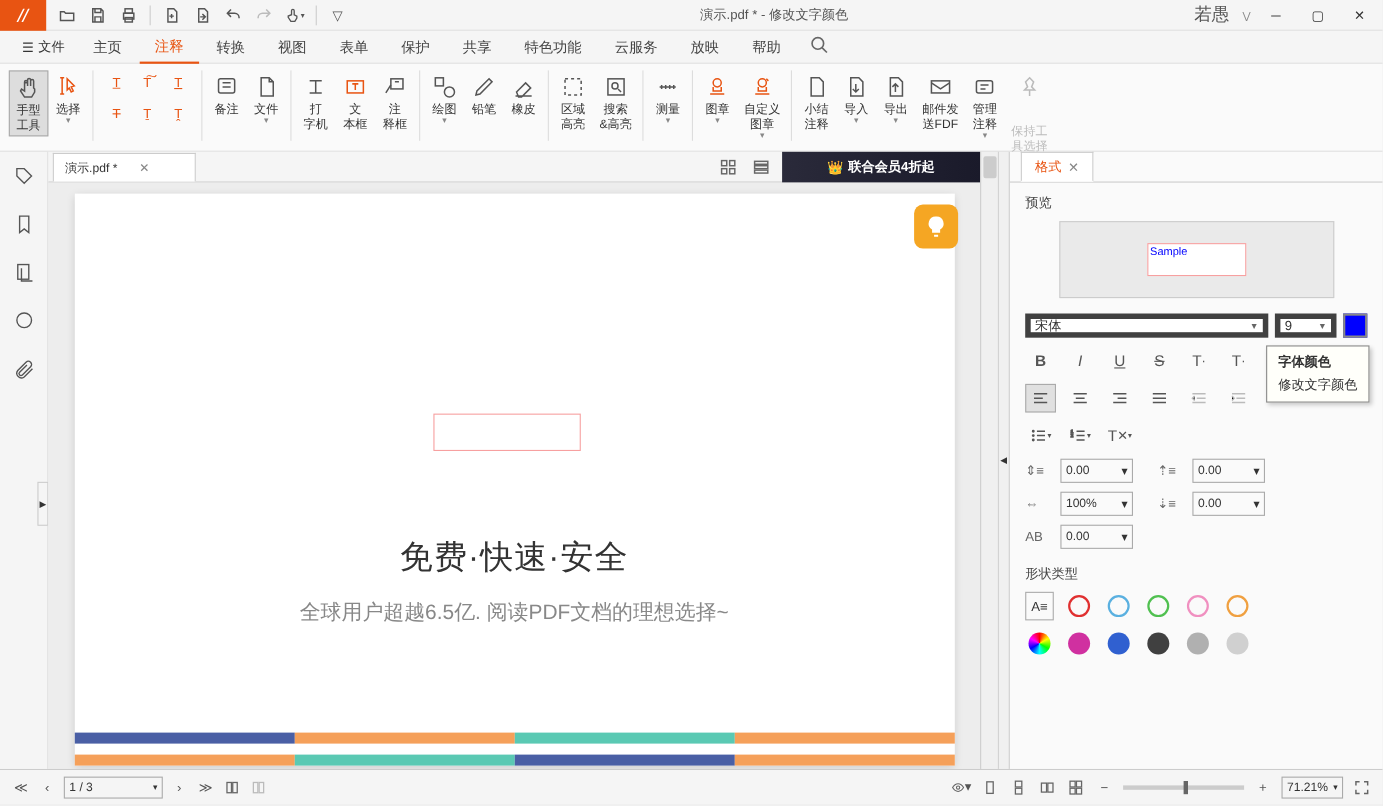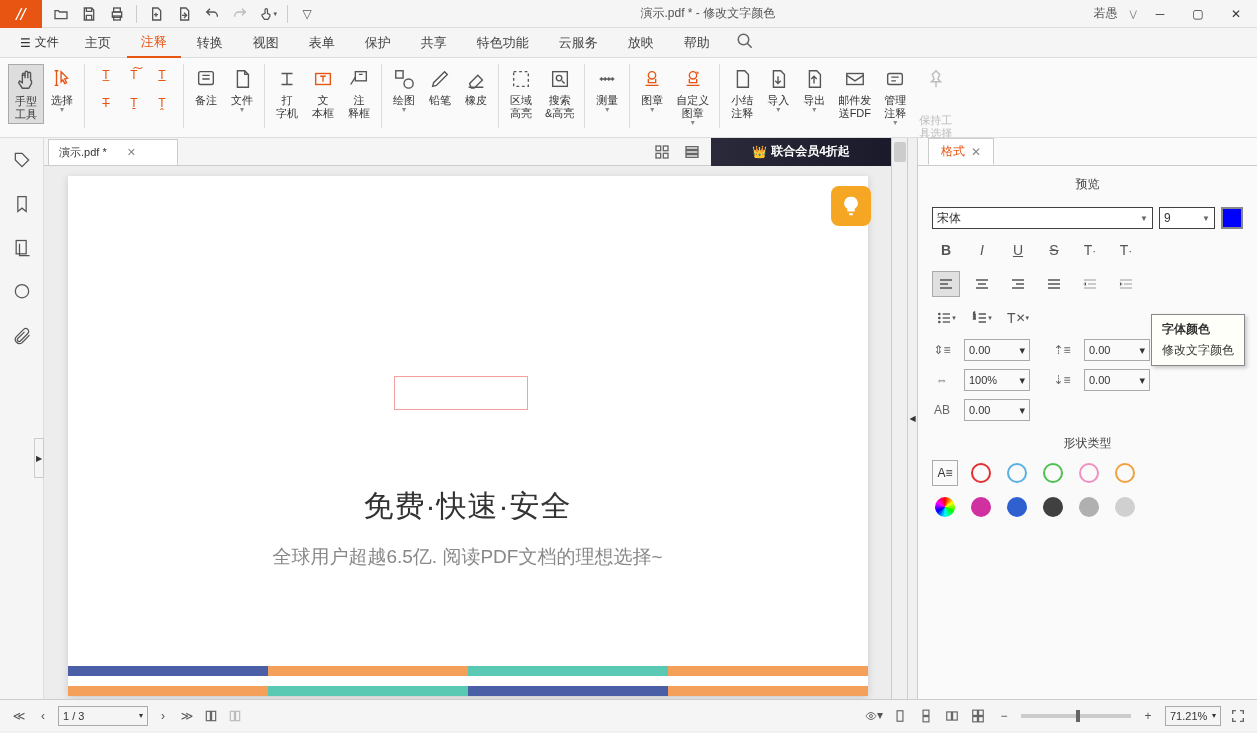--- a/index.html
+++ b/index.html
@@ -8,21 +8,21 @@
 
 .titlebar { height: 28px; background: #f5f5f5; display: flex; align-items: center; border-bottom: 1px solid #ddd; }
 .app-logo { width: 42px; height: 28px; background: #e85412; display: flex; align-items: center; justify-content: center; }
 .app-logo svg { width: 18px; height: 18px; fill: #fff; }
 .qat { display: flex; align-items: center; gap: 10px; padding: 0 10px; }
 .qat-icon { width: 18px; height: 18px; display: flex; align-items: center; justify-content: center; cursor: pointer; color: #555; }
 .qat-sep { width: 1px; height: 18px; background: #ccc; }
 .title-center { flex: 1; text-align: center; font-size: 12px; color: #555; }
 .title-right { display: flex; align-items: center; gap: 8px; padding-right: 6px; }
 .win-btn { width: 30px; height: 28px; display: flex; align-items: center; justify-content: center; cursor: pointer; }
-.user-name { font-size: 12px; color: #555; padding: 0 4px; }
+.user-name { font-size: 16px; color: #555; padding: 0 4px; }
 
 
 .menubar { height: 30px; background: #f5f5f5; display: flex; align-items: center; padding-left: 10px; gap: 2px; border-bottom: 1px solid #ddd; }
 .menu-file { display: flex; align-items: center; gap: 4px; padding: 0 10px; cursor: pointer; }
 .menu-tab { padding: 0 14px; height: 30px; display: flex; align-items: center; cursor: pointer; font-size: 13px; color: #444; }
 .menu-tab.active { color: #e85412; border-bottom: 2px solid #e85412; font-weight: 500; }
 .search-icon { margin-left: 10px; cursor: pointer; }
 
 
 .ribbon { height: 80px; background: #fafafa; display: flex; align-items: flex-start; padding: 6px 8px 0 8px; border-bottom: 1px solid #ddd; }
@@ -61,28 +61,28 @@
 .strip1 { bottom: 20px; }
 .strip2 { bottom: 0; }
 .bulb-btn { position: absolute; right: 20px; top: 20px; width: 40px; height: 40px; background: #f5a623; border-radius: 8px; display: flex; align-items: center; justify-content: center; cursor: pointer; }
 .vscroll { width: 16px; background: #f0f0f0; border-left: 1px solid #ccc; position: relative; }
 .vscroll-thumb { position: absolute; left: 2px; top: 4px; width: 12px; height: 20px; background: #ccc; border-radius: 2px; }
 
 
 .right-panel { width: 340px; background: #fafafa; border-left: 1px solid #ccc; display: flex; flex-direction: column; position: relative; }
 .right-tabs { height: 28px; border-bottom: 1px solid #ccc; display: flex; align-items: flex-end; padding-left: 10px; }
 .right-tab { padding: 4px 12px; border: 1px solid #ccc; background: #fff; font-size: 12px; color: #e85412; border-bottom: 1px solid #fff; display: flex; align-items: center; gap: 6px; }
-.right-body { flex: 1; overflow-y: auto; padding: 10px 14px; text-align: center; }
+.right-body { flex: 1; overflow-y: auto; padding: 10px 14px; }
 .right-body::-webkit-scrollbar { width: 14px; }
 .panel-section { margin-bottom: 14px; }
 .panel-section-title { font-size: 12px; color: #444; margin-bottom: 8px; }
 .preview-box { width: 250px; height: 70px; background: #eaeaea; border: 1px solid #ccc; display: flex; align-items: center; justify-content: center; margin: 0 auto; }
 .preview-inner { width: 90px; height: 30px; border: 1px solid #f7a0a0; background: #fff; font-size: 10px; color: #0000ff; padding: 2px; }
 .field-row { display: flex; gap: 6px; align-items: center; margin-bottom: 8px; }
-.combo { height: 22px; border: 1px solid #404040; background: #fff; font-size: 12px; padding: 0 4px; display: flex; align-items: center; justify-content: space-between; }
+.combo { height: 22px; border: 5px solid #404040; background: #fff; font-size: 12px; padding: 0 4px; display: flex; align-items: center; justify-content: space-between; }
 .combo .caret { font-size: 8px; color: #666; }
 .color-swatch { width: 22px; height: 22px; border: 2px solid #888; background: #0000ff; cursor: pointer; }
 .fmt-row { display: flex; gap: 8px; margin-bottom: 8px; }
 .fmt-btn { width: 28px; height: 26px; display: flex; align-items: center; justify-content: center; border: 1px solid transparent; cursor: pointer; color: #555; font-size: 14px; }
 .fmt-btn.active { background: #e0e0e0; border: 1px solid #aaa; }
 .num-input { width: 66px; height: 22px; border: 1px solid #aaa; display: flex; align-items: center; padding: 0 4px; font-size: 11px; justify-content: space-between; }
 .spacing-grid { display: grid; grid-template-columns: 20px 76px 20px 76px; gap: 8px 12px; align-items: center; }
 .sg-icon { color: #666; }
 .shape-row { display: flex; gap: 10px; align-items: center; margin-bottom: 8px; }
 .shape-btn { width: 26px; height: 26px; display: flex; align-items: center; justify-content: center; cursor: pointer; }
@@ -501,20 +501,23 @@
   <div class="right-panel">
     <div class="right-tabs">
       <div class="right-tab">
         <span>格式</span>
         <span style="color:#888;">✕</span>
       </div>
     </div>
     <div class="right-body">
       <div class="panel-section">
         <div class="panel-section-title">预览</div>
+        <div class="preview-box">
+          <div class="preview-inner">Sample</div>
+        </div>
       </div>
       <div class="panel-section">
         <div class="field-row">
           <div class="combo" style="flex:1;">
             <span>宋体</span>
               <span class="caret">▼</span>
           </div>
           <div class="combo" style="width:56px;">
             <span>9</span>
               <span class="caret">▼</span>

